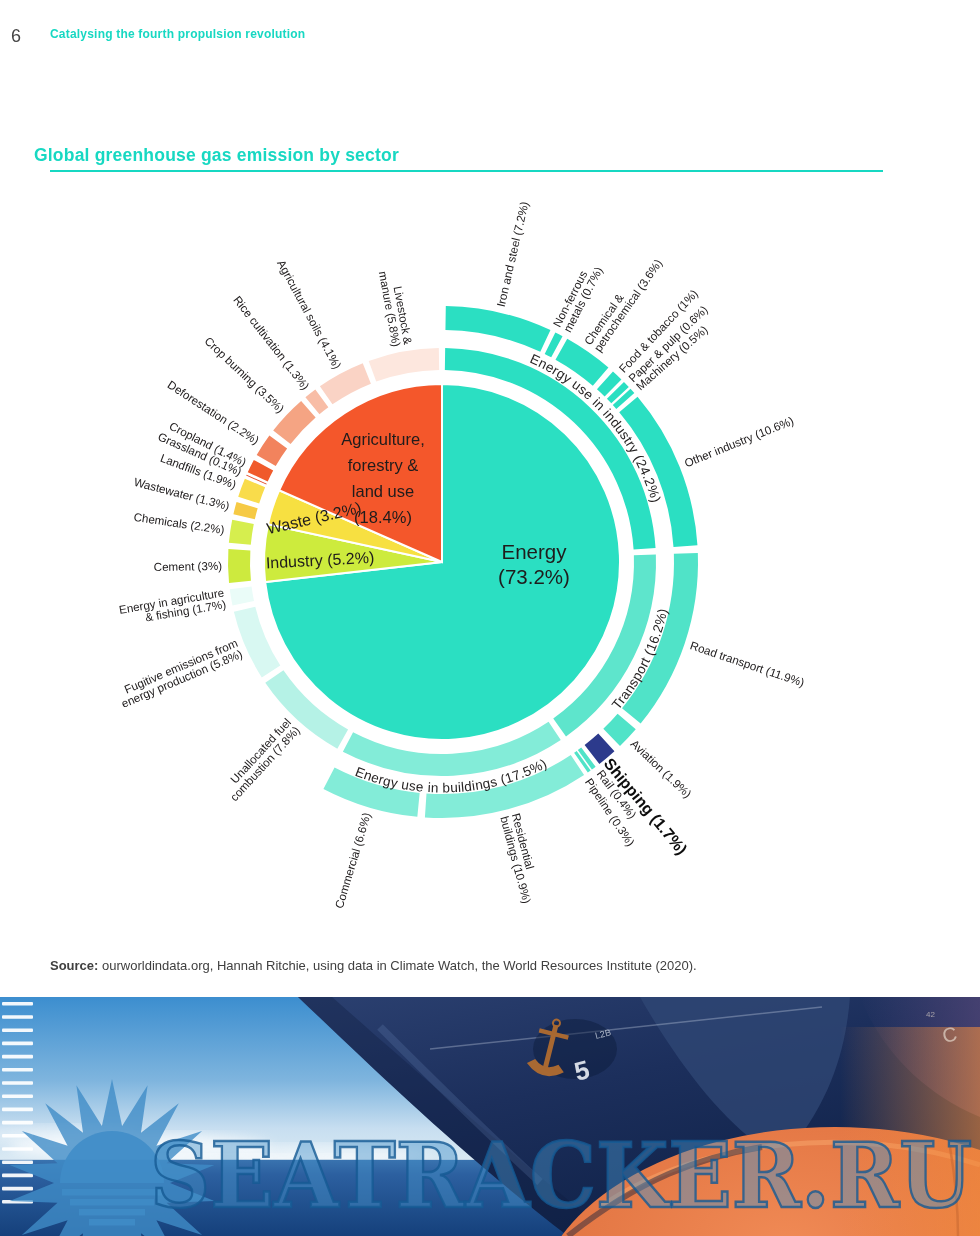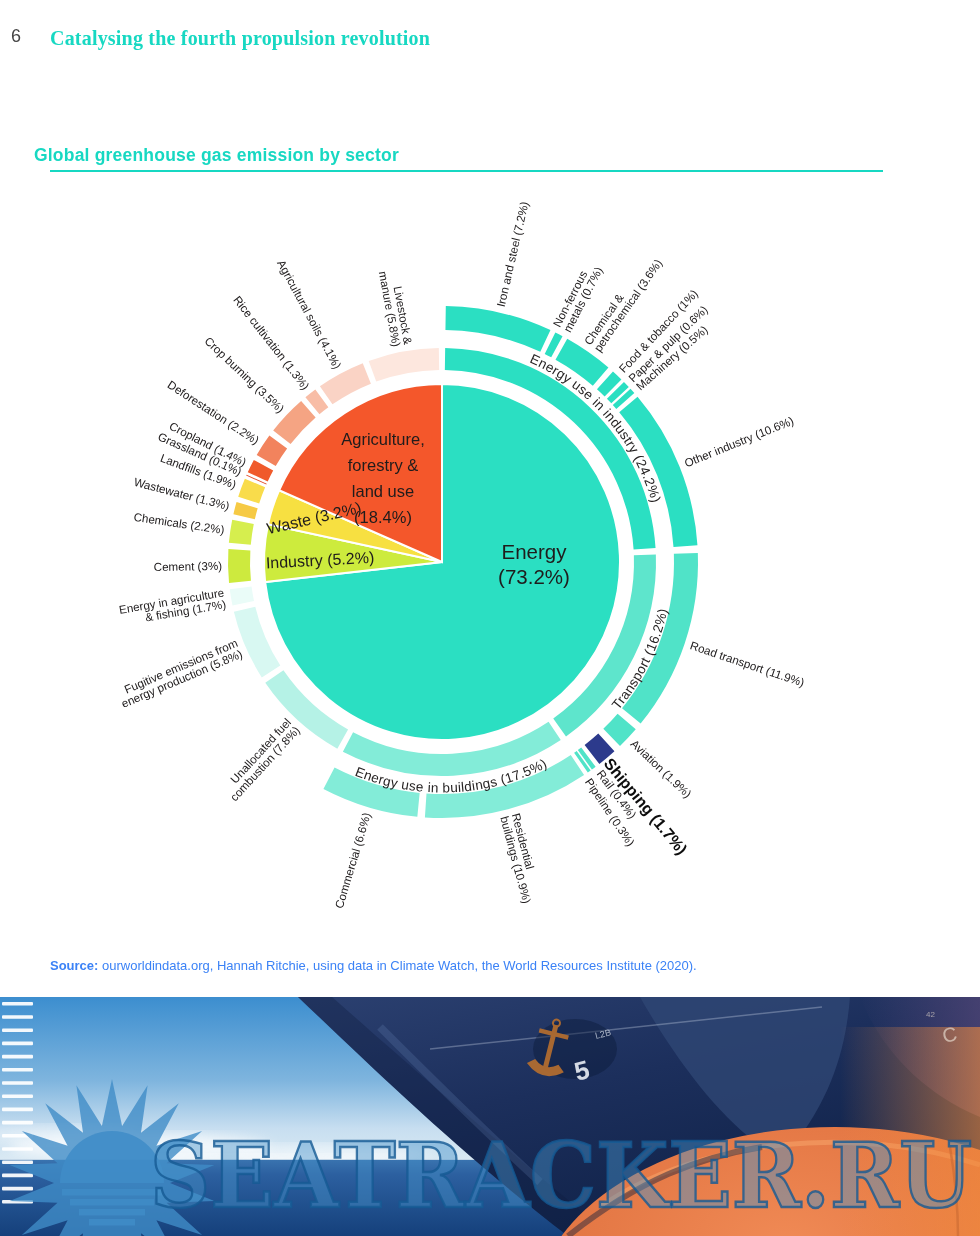--- a/index.html
+++ b/index.html
@@ -1,28 +1,28 @@
 <!DOCTYPE html>
 <html style="--accent: #17d8c2;"><head>
 <meta charset="utf-8">
 <style>
   html,body{margin:0;padding:0;background:#ffffff;}
   body{width:980px;height:1236px;position:relative;overflow:hidden;
        font-family:"Liberation Sans",sans-serif;color:#232021;}
   .page{position:absolute;inset:0;background:#fff;}
   #page-number{position:absolute;left:11px;top:26px;font-size:18px;color:#454545;font-weight:400;}
-  #doc-title{position:absolute;left:50px;top:27px;font-size:20px;font-weight:700;
-             color:var(--accent,#17d8c2);letter-spacing:.2px;margin:0;font-family:Liberation Serif, serif;}
+  #doc-title{position:absolute;left:50px;top:27px;font-size:12px;font-weight:700;
+             color:var(--accent,#17d8c2);letter-spacing:.2px;margin:0;}
   #section-title{position:absolute;left:34px;top:145px;font-size:17.5px;font-weight:700;
              color:var(--accent,#17d8c2);letter-spacing:.2px;margin:0;}
   #section-rule{position:absolute;left:50px;top:170px;width:833px;height:2px;
              background:var(--accent,#17d8c2);}
   #chart-host{position:absolute;left:0;top:182px;width:980px;height:770px;}
   #chart-host text{font-family:"Liberation Sans",sans-serif;}
-  #source-line{position:absolute;left:50px;top:945px;font-size:13px;color:#3b82f6;}
+  #source-line{position:absolute;left:50px;top:945px;font-size:13px;color:#404040;}
   #source-line b{font-weight:700;}
   .photo{position:absolute;left:0;top:997px;width:980px;height:239px;overflow:hidden;}
   .photo svg{display:block;}
   .wm-text{font-family:"DejaVu Serif","Liberation Serif",serif;font-weight:700;}
 </style>
 </head>
 <body>
 
 <div class="page">
 

